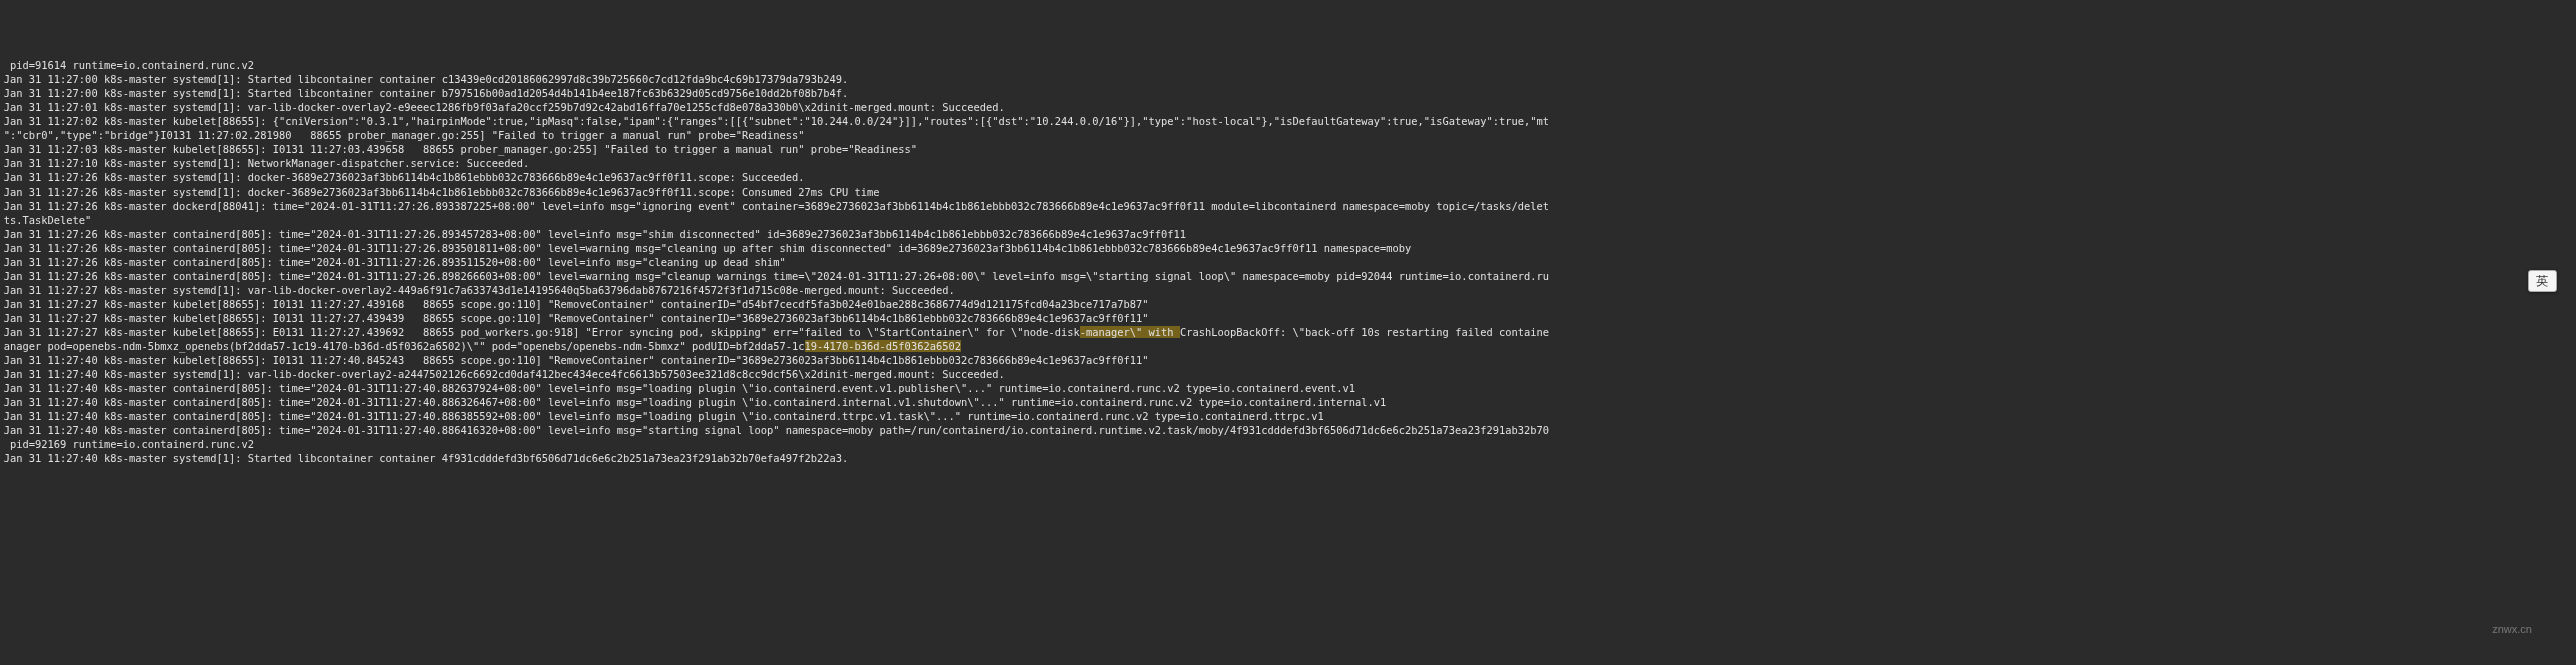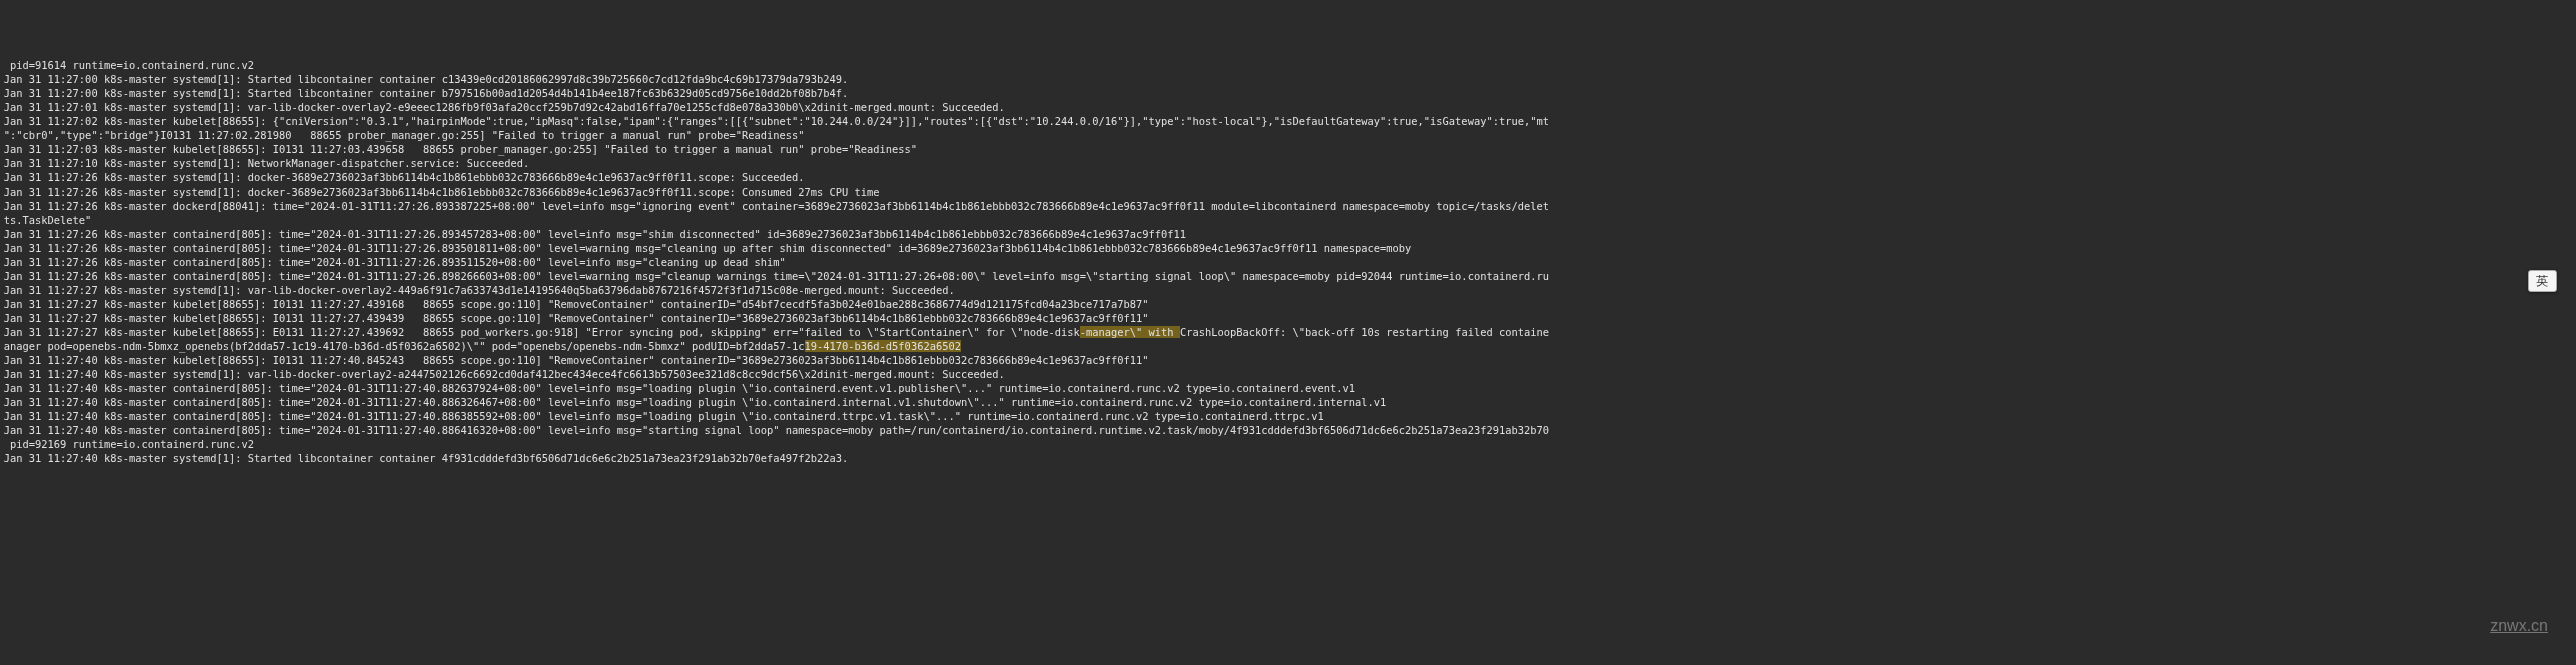--- a/index.html
+++ b/index.html
@@ -16,26 +16,25 @@
       height: 666px;
     }
     .log-line {
       display: block;
     }
     .hl {
       background: rgba(255,200,0,0.35);
     }
     .watermark {
       position: absolute;
-      right: 28px;
+      right: 44px;
       bottom: 28px;
       color: rgba(255,255,255,0.35);
-      font-size: 16px;
+      font-size: 11px;
       font-family: sans-serif;
-      text-decoration: underline;
     }
     .ime {
       position: absolute;
       right: 19px;
       top: 270px;
       background: #f5f5f5;
       color: #333;
       border: 0.9px solid #aaa;
       border-radius: 2.8px;
       padding: 1.9px 7.6px;

